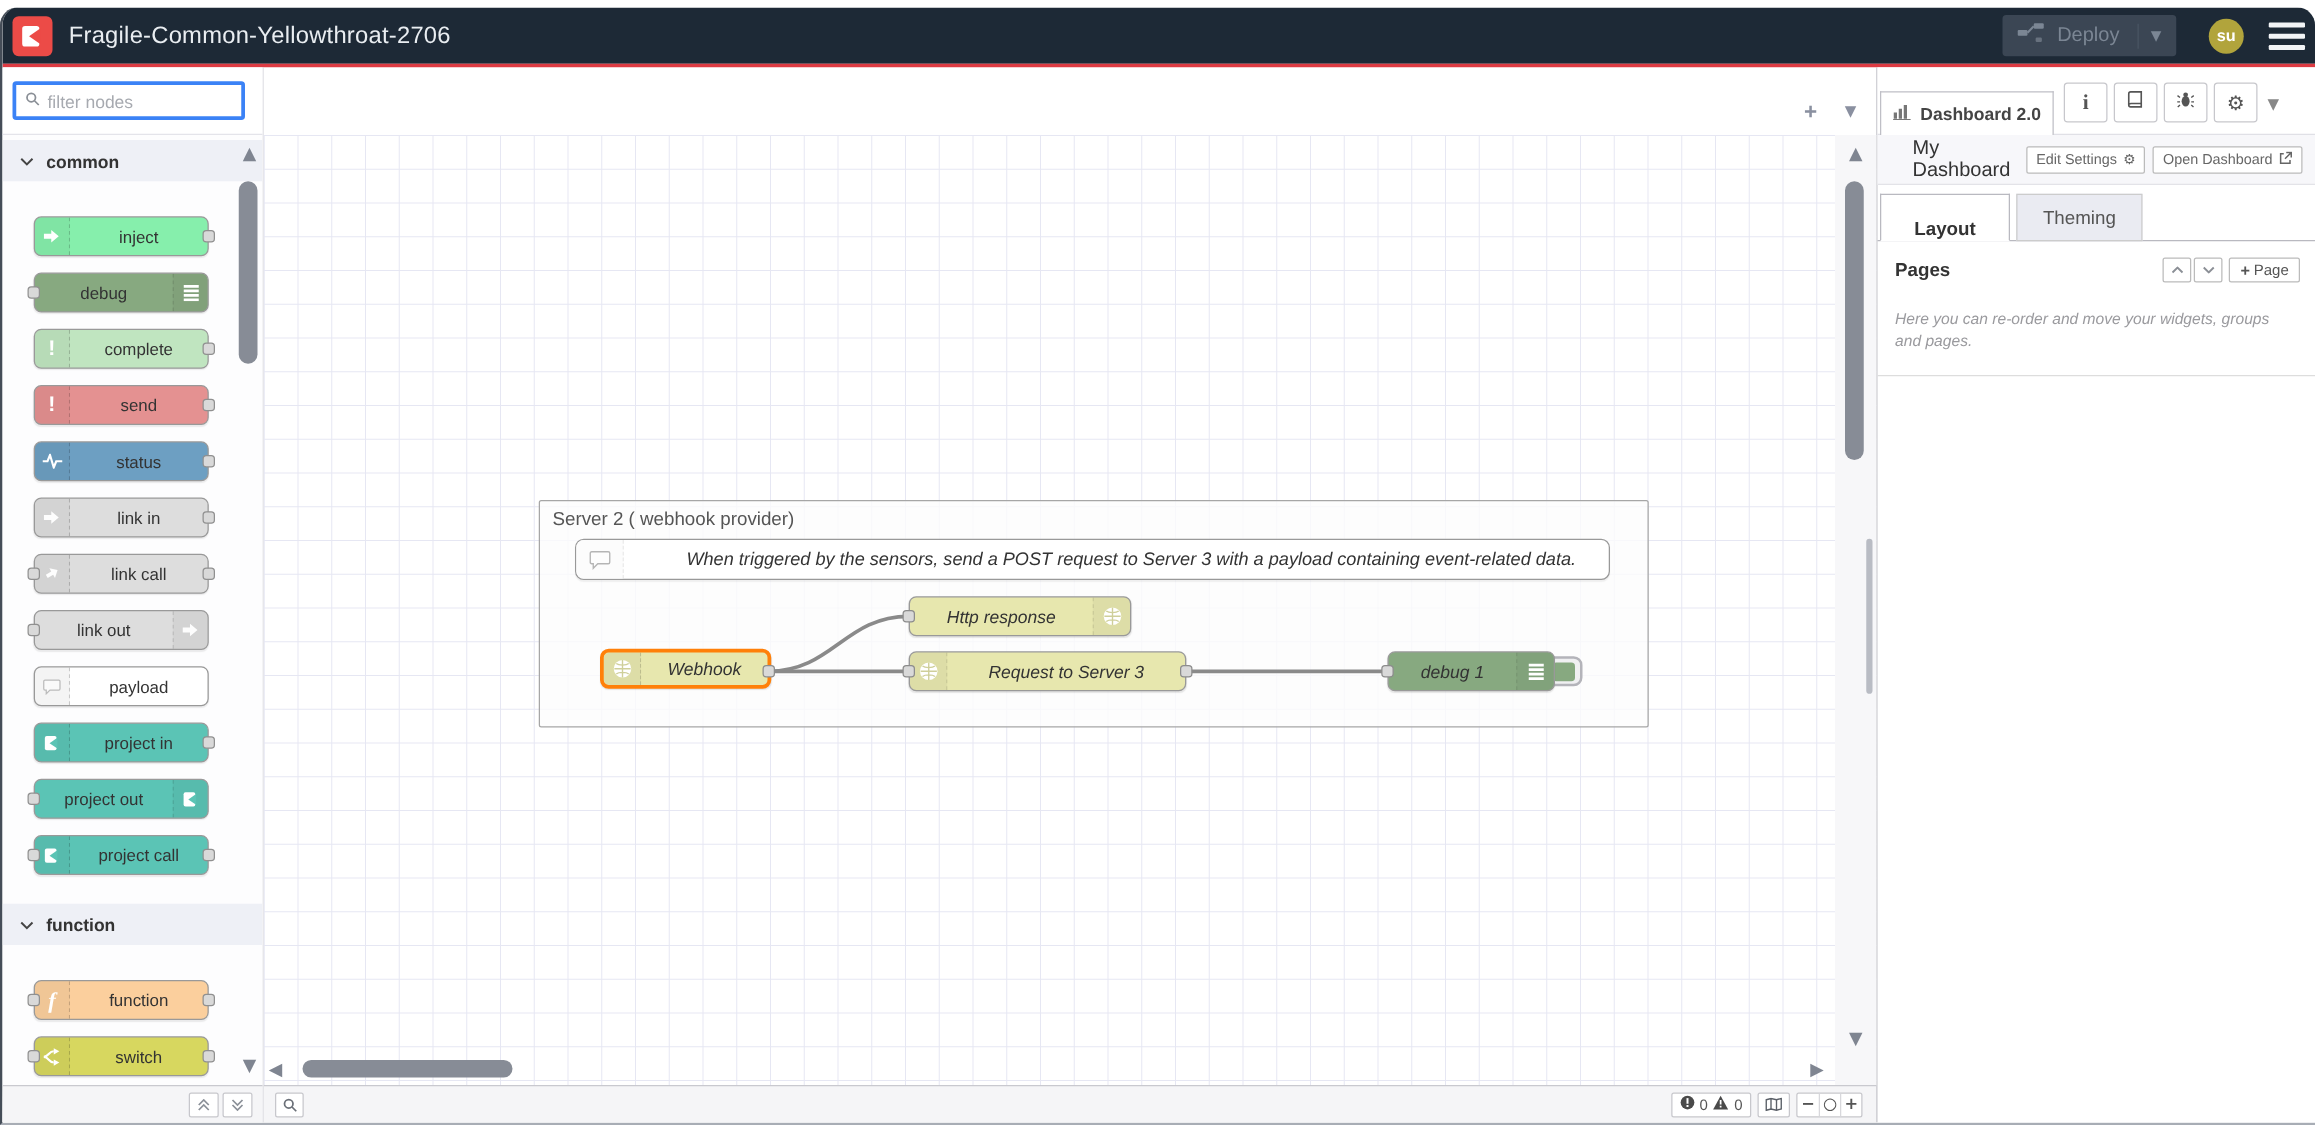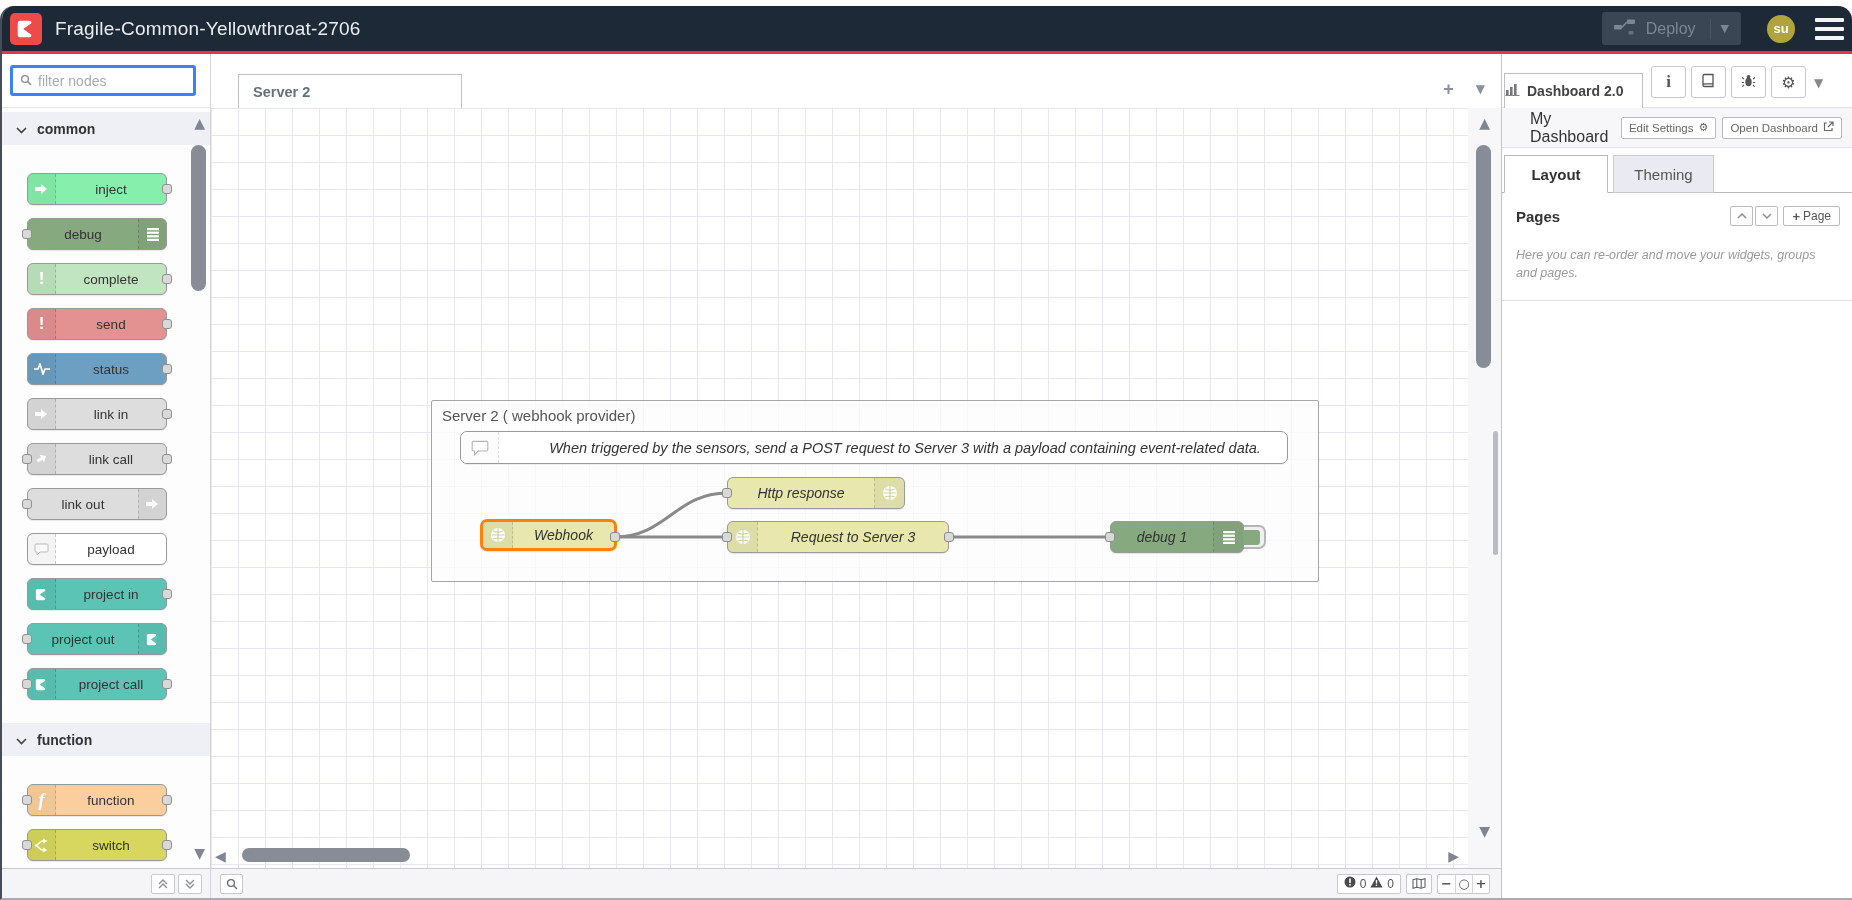--- a/index.html
+++ b/index.html
@@ -100,30 +100,30 @@
 
   .cv-foot { justify-content:flex-start; padding:0 11px 0 9px; gap:5px; }
   .cv-foot .grow { flex:1; }
   .stat-box { display:flex; align-items:center; gap:4px; padding:0 6px; font-size:12px; color:#555; }
   .zoom-group { display:flex; padding:0; }
   .zoom-group .zcell { width:17px; height:18px; display:flex; align-items:center; justify-content:center; font-size:13px; font-weight:bold; color:#555; border-left:1px solid #d8d8dc; cursor:pointer; font-family:"DejaVu Sans",sans-serif; }
   .zoom-group .zcell:first-child { border-left:none; }
 
   
   .sb-tabs { display:flex; align-items:flex-end; border-bottom:1px solid #e0e0e6; background:#fff; }
-  .sb-tab { margin-left:2px; width:139px; height:35px; border:1px solid #bfbfc6; border-bottom:none; background:#fff; display:flex; align-items:center; justify-content:flex-start; gap:7px; font-size:14px; font-weight:bold; color:#444; position:relative; bottom:-1px; cursor:pointer; }
+  .sb-tab { margin-left:2px; width:139px; height:35px; border:1px solid #bfbfc6; border-bottom:none; background:#fff; display:flex; align-items:center; justify-content:center; gap:7px; font-size:14px; font-weight:bold; color:#444; position:relative; bottom:-1px; cursor:pointer; }
   .sb-iconbtns { display:flex; gap:5px; margin:0 0 9px 8px; }
   .sq-btn { width:35px; height:32px; border:1px solid #c7c7cc; border-radius:3px; background:#fff; display:flex; align-items:center; justify-content:center; color:#555; cursor:pointer; }
   .sb-caret { color:#888; font-size:12px; margin:0 0 17px 8px; cursor:pointer; }
   .sb-sub { height:40px; background:#f7f7fa; border-bottom:1px solid #e3e3e8; display:flex; align-items:center; padding:0 10px 0 14px; }
   .sb-sub-title { font-size:16px; color:#333; flex:1;margin-left:14px; }
   .mini-btn { height:22px; border:1px solid #bbb; border-radius:2px; background:#fff; color:#666; font-size:11.5px; display:flex; align-items:center; gap:5px; padding:0 7px; margin-left:6px; cursor:pointer; white-space:nowrap; }
   .lt-tabs { height:45px; display:flex; align-items:flex-end; border-bottom:1px solid #b9b9c0; padding-left:2px; }
   .lt-tab { height:38px; display:flex; align-items:center; justify-content:center; font-size:15px; cursor:pointer; }
-  .lt-tab.active { width:104px; border:1px solid #b9b9c0; border-bottom:1px solid #fff; background:#fff; color:#333; font-weight:bold; position:relative; bottom:-1px; }
+  .lt-tab.active { width:104px; border:1px solid #b9b9c0; border-bottom:1px solid #fff; background:#fff; color:#333; font-weight:bold; position:relative; bottom:-1px;align-items:flex-end; }
   .lt-tab.inactive { width:101px; border:1px solid #ccc; background:#eaebf2; color:#555; margin-left:5px; position:relative; bottom:-1px; }
   .pages-row { display:flex; align-items:center; margin:13px 12px 0 14px; }
   .pages-h { font-size:15px; font-weight:bold; color:#333; flex:1; }
   .pg-btn { width:23px; height:20px; border:1px solid #bbb; border-radius:2px; background:#fff; display:flex; align-items:center; justify-content:center; color:#8b8f96; margin-left:2px; cursor:pointer; }
   .pg-add { width:auto; padding:0 8px; gap:3px; font-size:12px; color:#555; margin-left:5px; }
   .pg-add b { font-size:13px; }
   .pages-desc { margin:21px 14px 0 14px; font-style:italic; color:#9a9a9e; font-size:12.5px; line-height:1.4; }
   .sb-div { border:none; border-top:1px solid #ddd; margin-top:18px; }
 </style>
 </head>
@@ -345,23 +345,20 @@
         <div class="fbtn">
             <svg width="10" height="10" viewBox="0 0 10 10">
               <path d="M1 1 L5 5 L9 1 M1 5 L5 9 L9 5" fill="none" stroke="#8b9098" stroke-width="1.4"></path>
             </svg>
           </div>
       </div>
     </div>
 
     <div class="center-col">
       <div class="strip tabbar">
-        <div class="wtab">
-            <span>Server 2</span>
-          </div>
         <div class="tabbar-sp"></div>
         <div class="tb-btn">+</div>
         <div class="tb-caret tri">▼</div>
       </div>
 
       <div class="canvas">
 
         <div class="fgroup" style="left:220px;top:292px;width:888px;height:182px">
           <div class="fgroup-label">Server 2 ( webhook provider)</div>
         </div>

